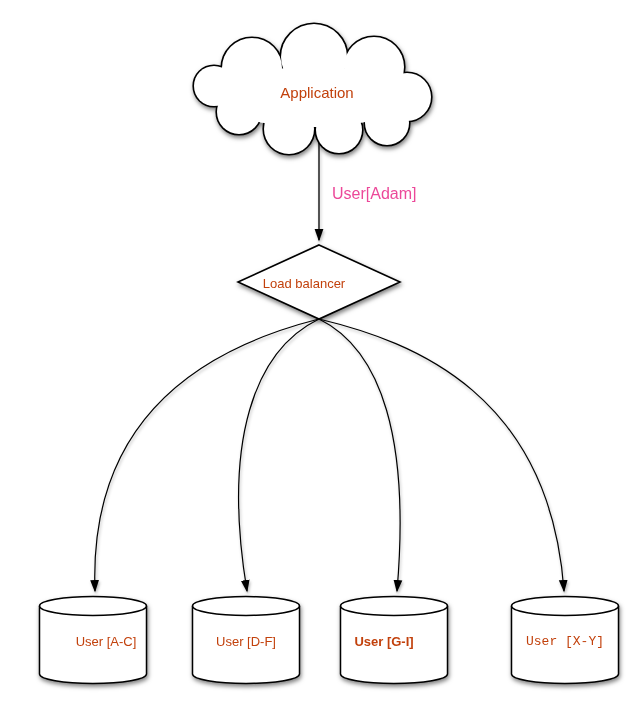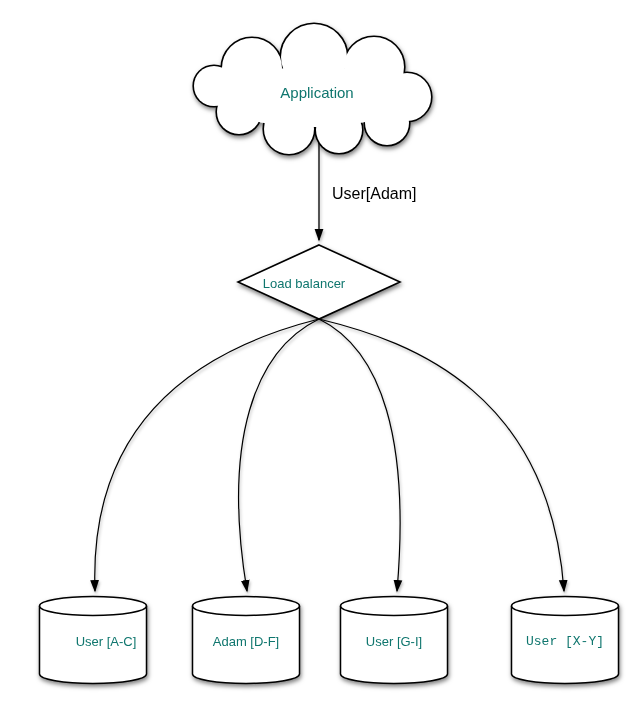--- a/index.html
+++ b/index.html
@@ -10,37 +10,37 @@
     background: #ffffff;
     overflow: hidden;
     font-family: "Liberation Sans", sans-serif;
     color: #141414;
   }
   #canvas svg { position: absolute; left: 0; top: 0; }
   .node-label {
     position: absolute;
     transform: translate(-50%, -50%);
     white-space: nowrap;
-    color: #0f766e;
+    color: #c2410c;
     text-align: center;
   }
   .lbl-application { left: 317px; top: 92px; font-size: 15px; }
   .lbl-loadbalancer { left: 304px; top: 283px; font-size: 13px; }
   .lbl-cyl { top: 641px; font-size: 13px; }
   .lbl-cyl1 { left: 106px; }
   .lbl-cyl2 { left: 246px; }
-  .lbl-cyl3 { left: 394px; }
+  .lbl-cyl3 { left: 384px; font-weight: bold; }
   .lbl-cyl4 { left: 565px; font-family: Liberation Mono, monospace; }
   .edge-label {
     position: absolute;
     left: 332px; top: 194px;
     transform: translateY(-50%);
     white-space: nowrap;
     font-size: 16px;
-    color: #000000;
+    color: #ec4899;
   }
 </style>
 </head>
 <body>
 
 <div id="canvas">
   <svg width="642" height="728" viewBox="0 0 642 728">
     <defs>
       <filter id="ds" filterUnits="userSpaceOnUse" x="-20" y="-20" width="700" height="780">
         <feDropShadow dx="1" dy="2.5" stdDeviation="2" flood-color="#000000" flood-opacity="0.5"></feDropShadow>
@@ -109,16 +109,16 @@
     <g filter="url(#ds)">
       <path d="M 511.5 606 L 511.5 674 A 53.5 9.5 0 0 0 618.5 674 L 618.5 606" fill="#ffffff" stroke="#000000" stroke-width="1.5"></path>
       <ellipse cx="565" cy="606" rx="53.5" ry="9.5" fill="#ffffff" stroke="#000000" stroke-width="1.5"></ellipse>
     </g>
   </svg>
 
   <div class="node-label lbl-application">Application</div>
   <div class="edge-label">User[Adam]</div>
   <div class="node-label lbl-loadbalancer">Load balancer</div>
   <div class="node-label lbl-cyl lbl-cyl1">User [A-C]</div>
-  <div class="node-label lbl-cyl lbl-cyl2">Adam [D-F]</div>
+  <div class="node-label lbl-cyl lbl-cyl2">User [D-F]</div>
   <div class="node-label lbl-cyl lbl-cyl3">User [G-I]</div>
   <div class="node-label lbl-cyl lbl-cyl4">User [X-Y]</div>
 </div>
 
 </body></html>

